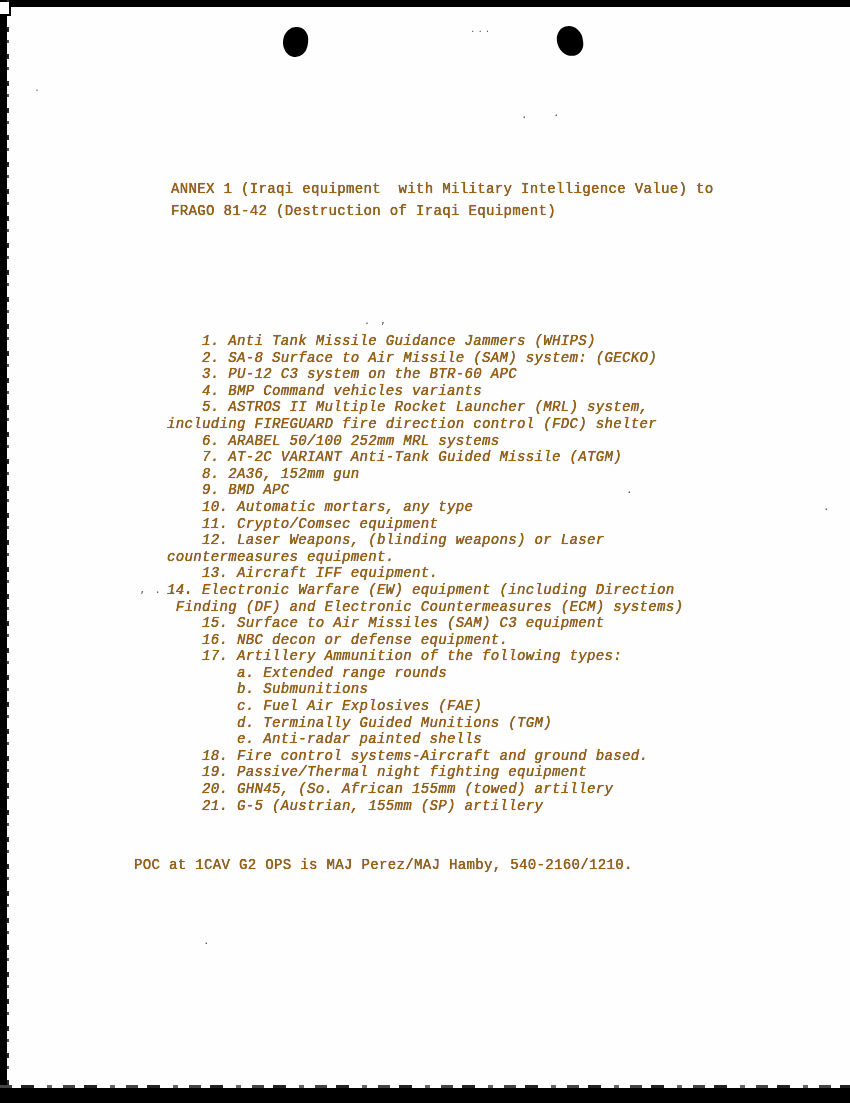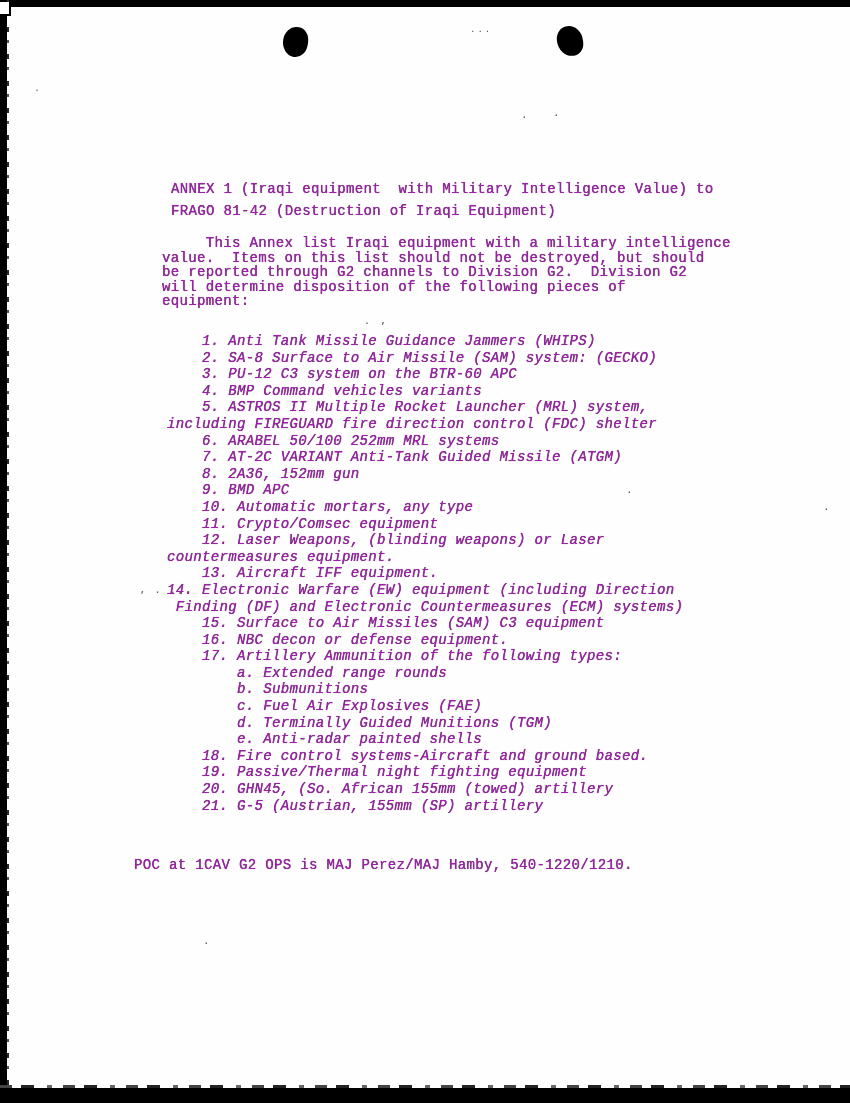--- a/index.html
+++ b/index.html
@@ -51,21 +51,21 @@
     transform: rotate(-6deg);
   }
   
   .txt {
     position: absolute;
     margin: 0;
     white-space: pre;
     font-family: "Liberation Mono", "DejaVu Sans Mono", monospace;
     font-size: 14px;
     letter-spacing: 0.35px;
-    color: #a21caf;
+    color: #a16207;
     text-shadow: 0 0 0.7px rgba(55,55,55,0.9), 0.3px 0.3px 0 rgba(70,70,70,0.35);
     filter: blur(0.28px);
   }
   .title { left: 171px; top: 178px; line-height: 22px; }
   .intro { left: 162px; top: 236px; line-height: 14.5px; }
   .list  { left: 167px; top: 333px; line-height: 16.6px; font-style: italic; }
   .poc   { left: 134px; top: 857px; line-height: 16px; }
   
   .noise {
     position: absolute;
@@ -103,25 +103,20 @@
   <div class="noise noise-speck-b">.</div>
   <div class="noise noise-mid-mark">. ,</div>
   <div class="noise noise-margin">, .  .,,</div>
   <div class="noise noise-speck-c">.</div>
   <div class="noise noise-speck-d">.</div>
   <div class="noise noise-speck-e">.</div>
   <div class="noise noise-speck-f">.</div>
 
   <pre class="txt title">ANNEX 1 (Iraqi equipment  with Military Intelligence Value) to
 FRAGO 81-42 (Destruction of Iraqi Equipment)</pre>
-  <pre class="txt intro">     This Annex list Iraqi equipment with a military intelligence
-value.  Items on this list should not be destroyed, but should
-be reported through G2 channels to Division G2.  Division G2
-will determine disposition of the following pieces of
-equipment:</pre>
   <pre class="txt list">    1. Anti Tank Missile Guidance Jammers (WHIPS)
     2. SA-8 Surface to Air Missile (SAM) system: (GECKO)
     3. PU-12 C3 system on the BTR-60 APC
     4. BMP Command vehicles variants
     5. ASTROS II Multiple Rocket Launcher (MRL) system,
 including FIREGUARD fire direction control (FDC) shelter
     6. ARABEL 50/100 252mm MRL systems
     7. AT-2C VARIANT Anti-Tank Guided Missile (ATGM)
     8. 2A36, 152mm gun
     9. BMD APC
@@ -137,15 +132,15 @@
     17. Artillery Ammunition of the following types:
         a. Extended range rounds
         b. Submunitions
         c. Fuel Air Explosives (FAE)
         d. Terminally Guided Munitions (TGM)
         e. Anti-radar painted shells
     18. Fire control systems-Aircraft and ground based.
     19. Passive/Thermal night fighting equipment
     20. GHN45, (So. African 155mm (towed) artillery
     21. G-5 (Austrian, 155mm (SP) artillery</pre>
-  <pre class="txt poc">POC at 1CAV G2 OPS is MAJ Perez/MAJ Hamby, 540-1220/1210.</pre>
+  <pre class="txt poc">POC at 1CAV G2 OPS is MAJ Perez/MAJ Hamby, 540-2160/1210.</pre>
 
 </div>
 
 </body></html>

